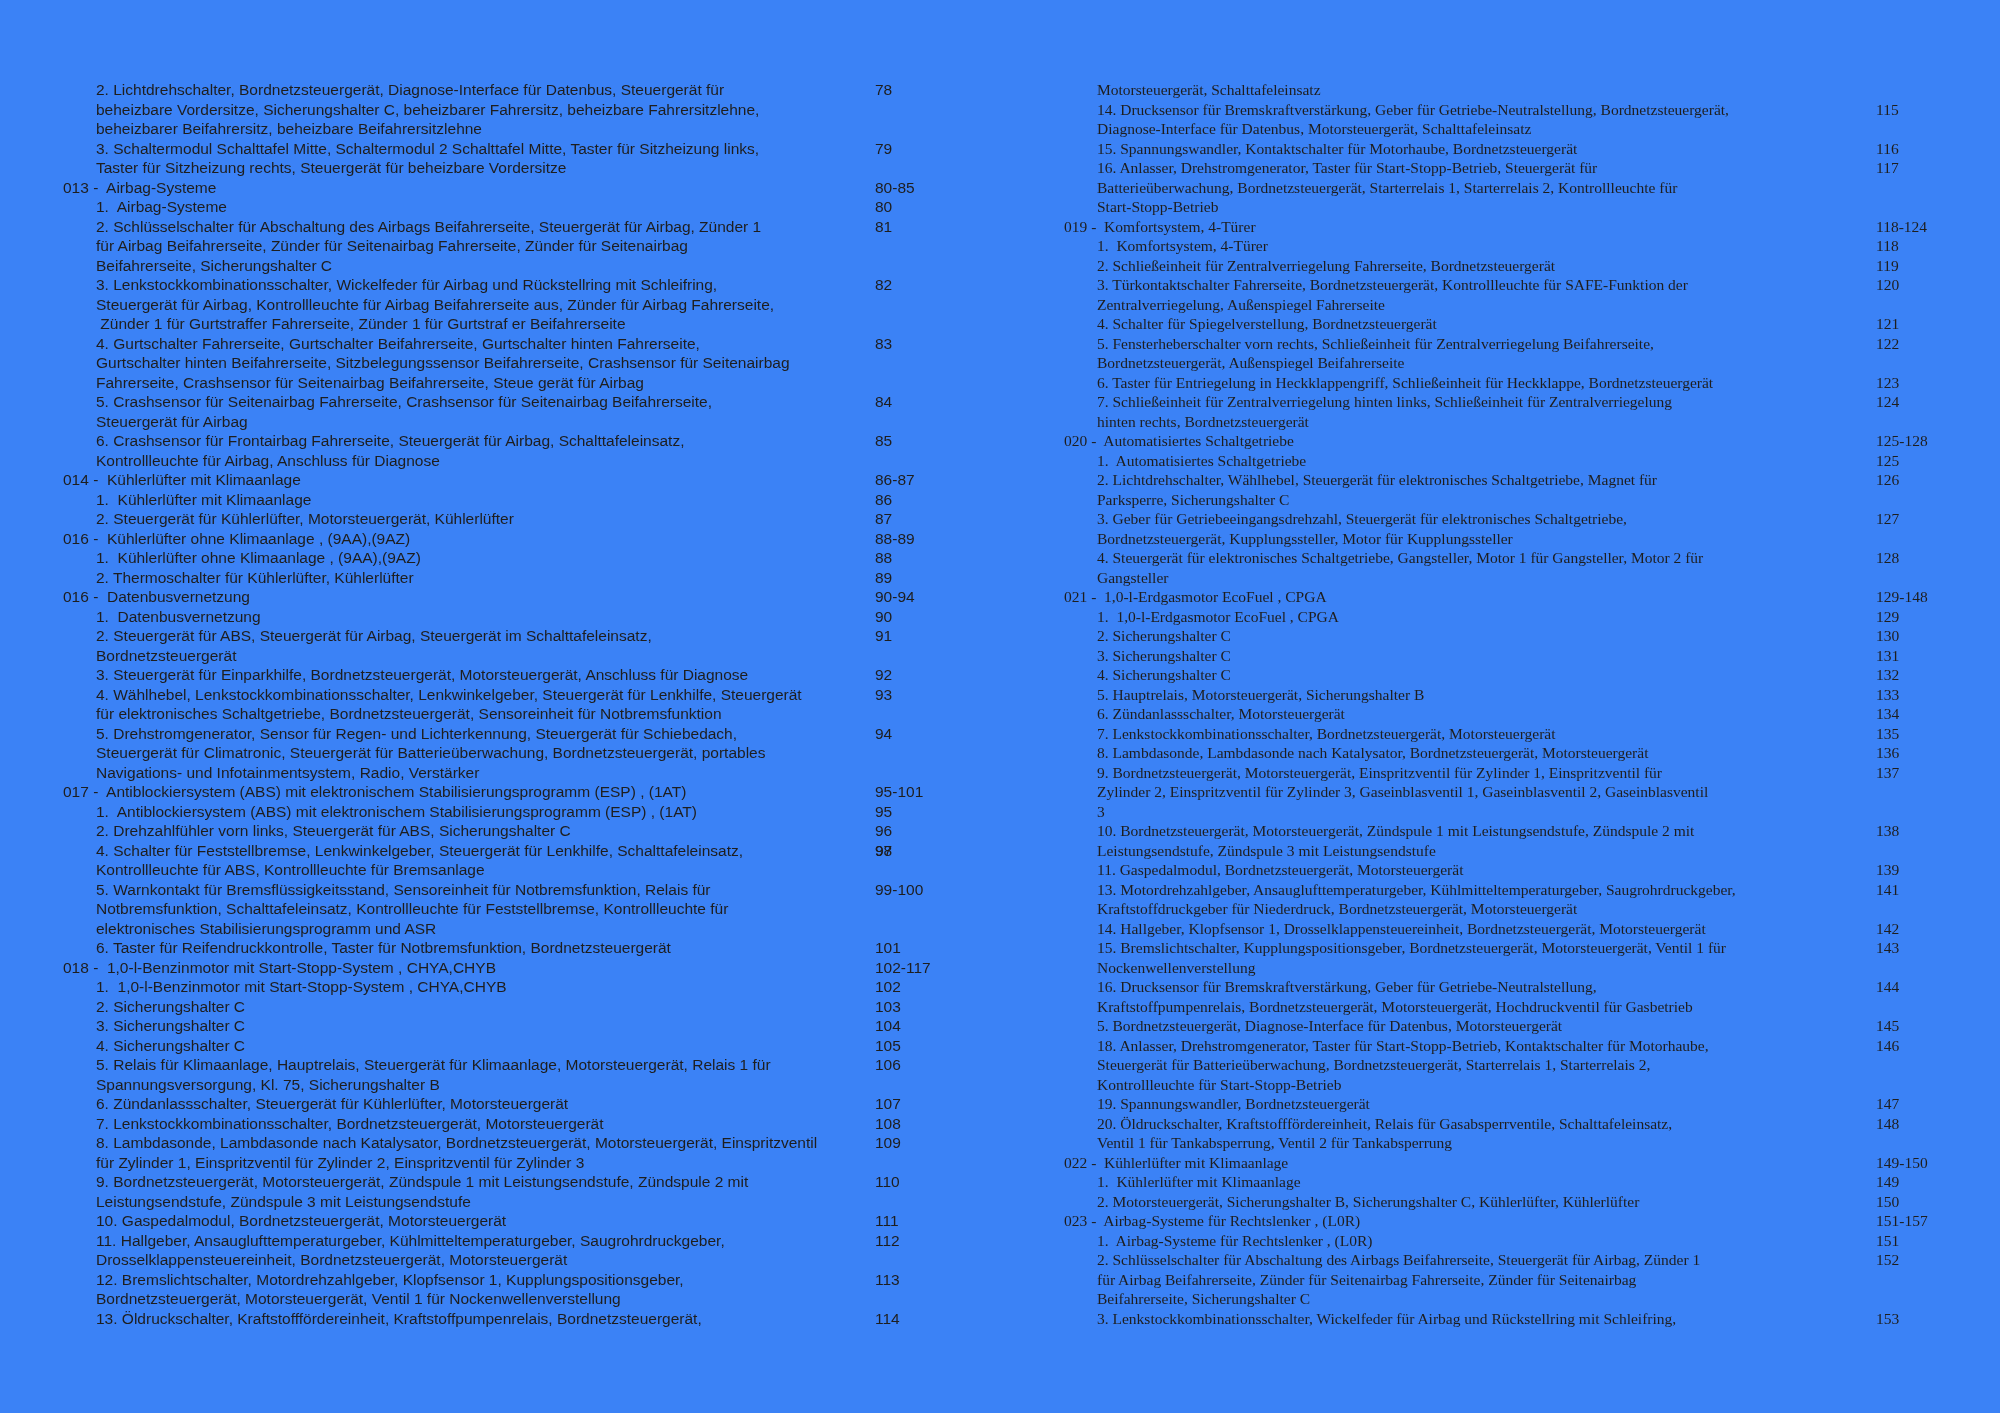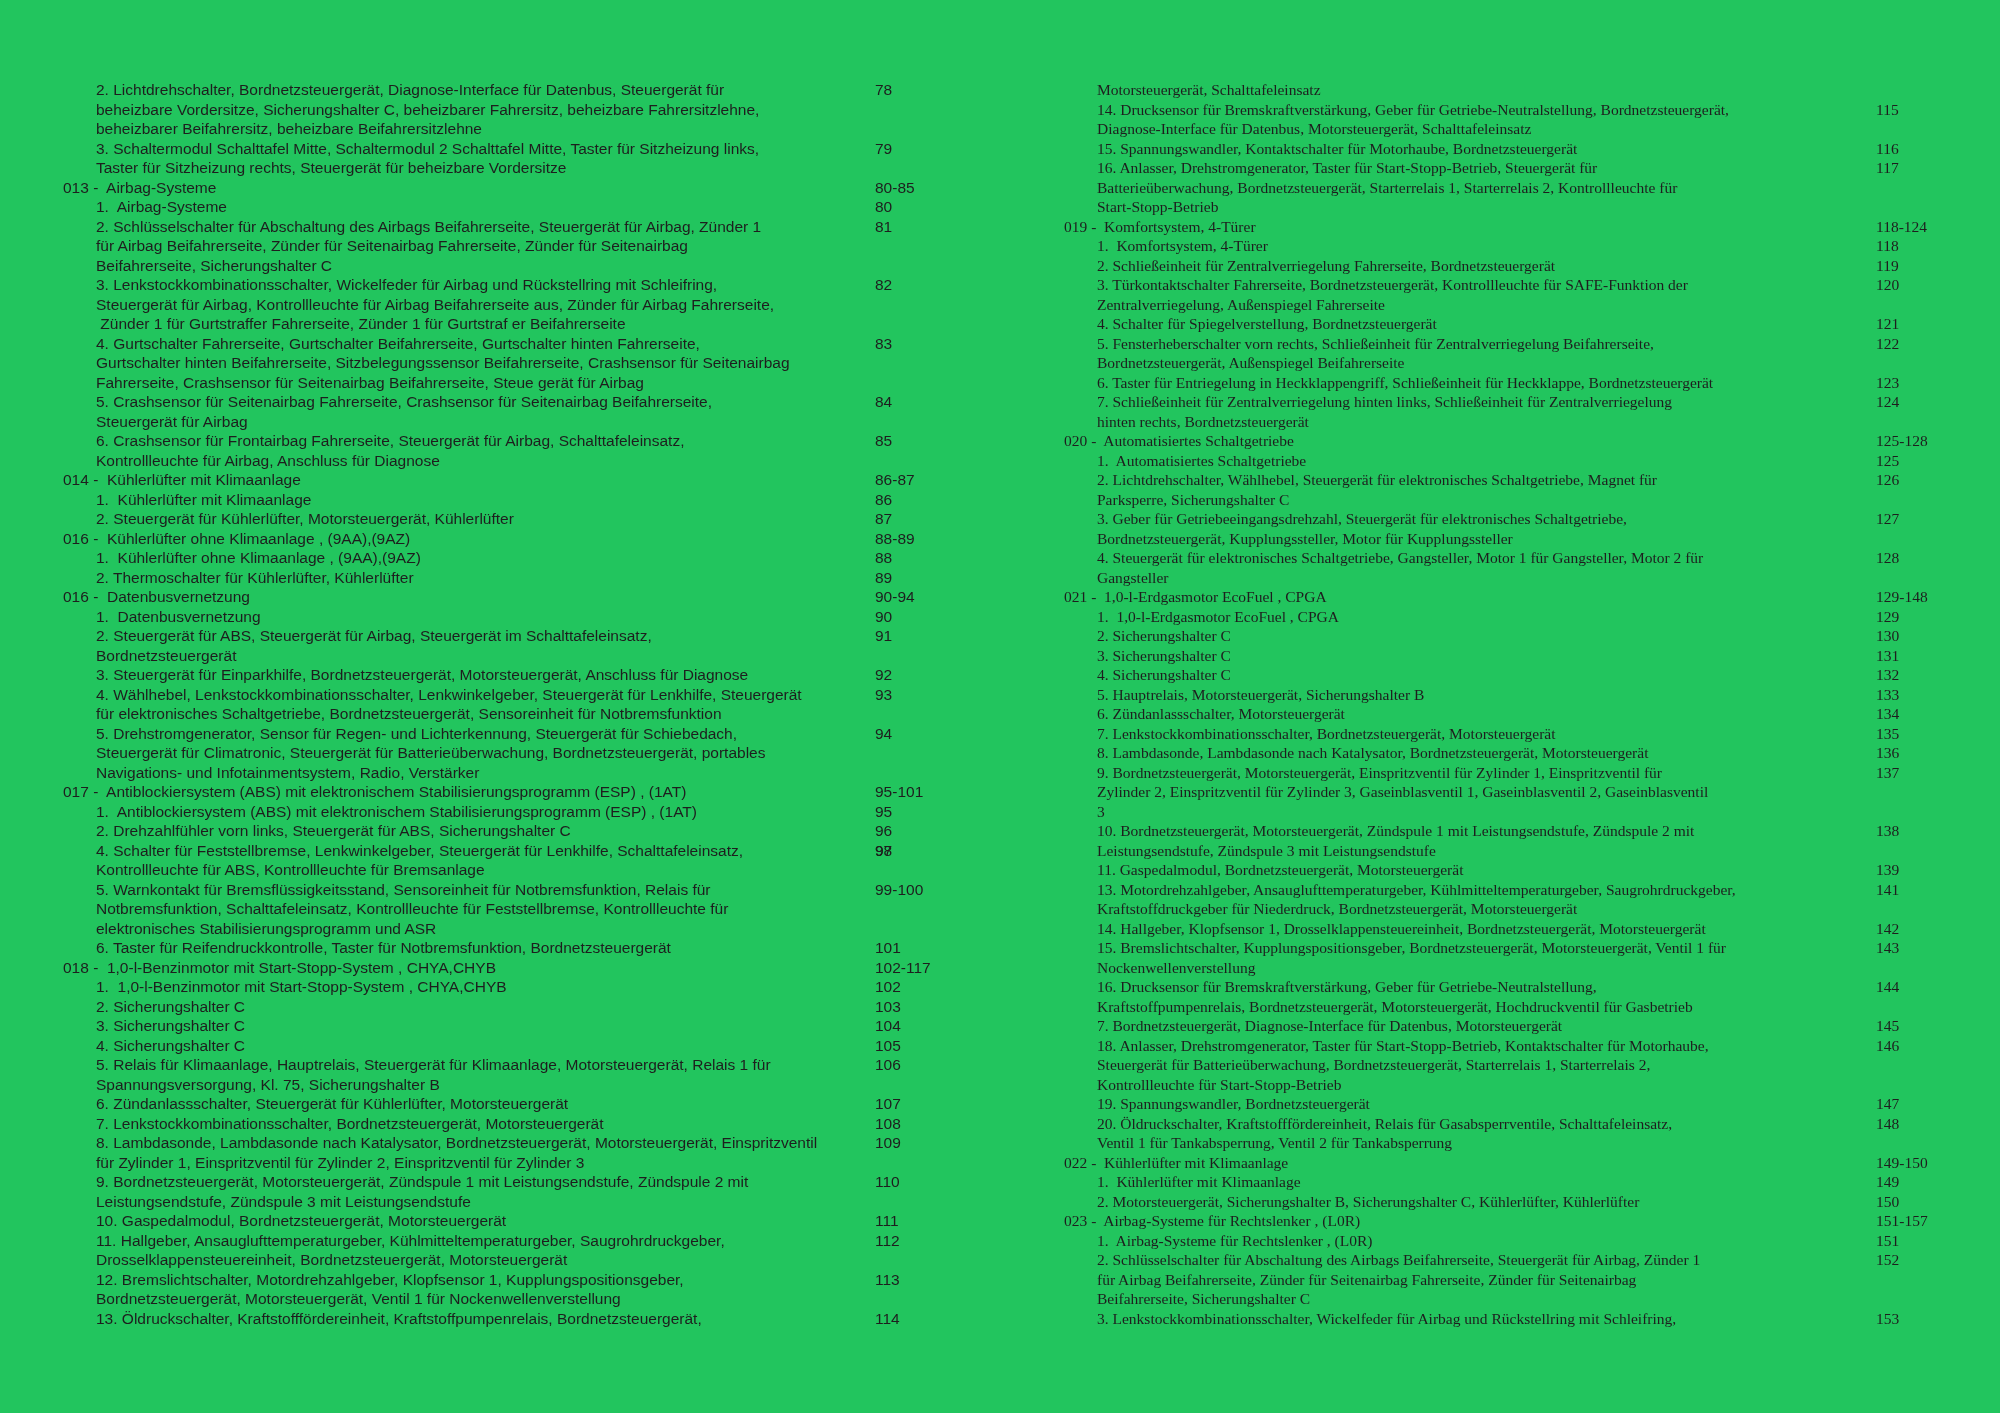--- a/index.html
+++ b/index.html
@@ -13,21 +13,21 @@
     height: 1413px;
     overflow: hidden;
     font-family: "Liberation Sans", sans-serif;
     font-size: 15.5px;
     line-height: 19.5px;
     color: #1e1e1e;
   }
   .page {
     position: absolute;
     inset: 0;
-    background: #22c55e;
+    background: #3b82f6;
   }
   .col {
     position: absolute;
     top: 80px;
   }
   #col-left  { left: 63px;  width: 910px; }
   #col-right { left: 1064px; width: 910px; font-family: Liberation Serif, serif; }
 
   .entry { position: relative; }
   .entry .text {
@@ -383,21 +383,21 @@
         <div class="text">15. Bremslichtschalter, Kupplungspositionsgeber, Bordnetzsteuergerät, Motorsteuergerät, Ventil 1 für
 Nockenwellenverstellung</div>
         <div class="pages">143</div>
       </div>
       <div class="entry item">
         <div class="text">16. Drucksensor für Bremskraftverstärkung, Geber für Getriebe-Neutralstellung,
 Kraftstoffpumpenrelais, Bordnetzsteuergerät, Motorsteuergerät, Hochdruckventil für Gasbetrieb</div>
         <div class="pages">144</div>
       </div>
       <div class="entry item">
-        <div class="text">7. Bordnetzsteuergerät, Diagnose-Interface für Datenbus, Motorsteuergerät</div>
+        <div class="text">5. Bordnetzsteuergerät, Diagnose-Interface für Datenbus, Motorsteuergerät</div>
         <div class="pages">145</div>
       </div>
       <div class="entry item">
         <div class="text">18. Anlasser, Drehstromgenerator, Taster für Start-Stopp-Betrieb, Kontaktschalter für Motorhaube,
 Steuergerät für Batterieüberwachung, Bordnetzsteuergerät, Starterrelais 1, Starterrelais 2,
 Kontrollleuchte für Start-Stopp-Betrieb</div>
         <div class="pages">146</div>
       </div>
       <div class="entry item">
         <div class="text">19. Spannungswandler, Bordnetzsteuergerät</div>

